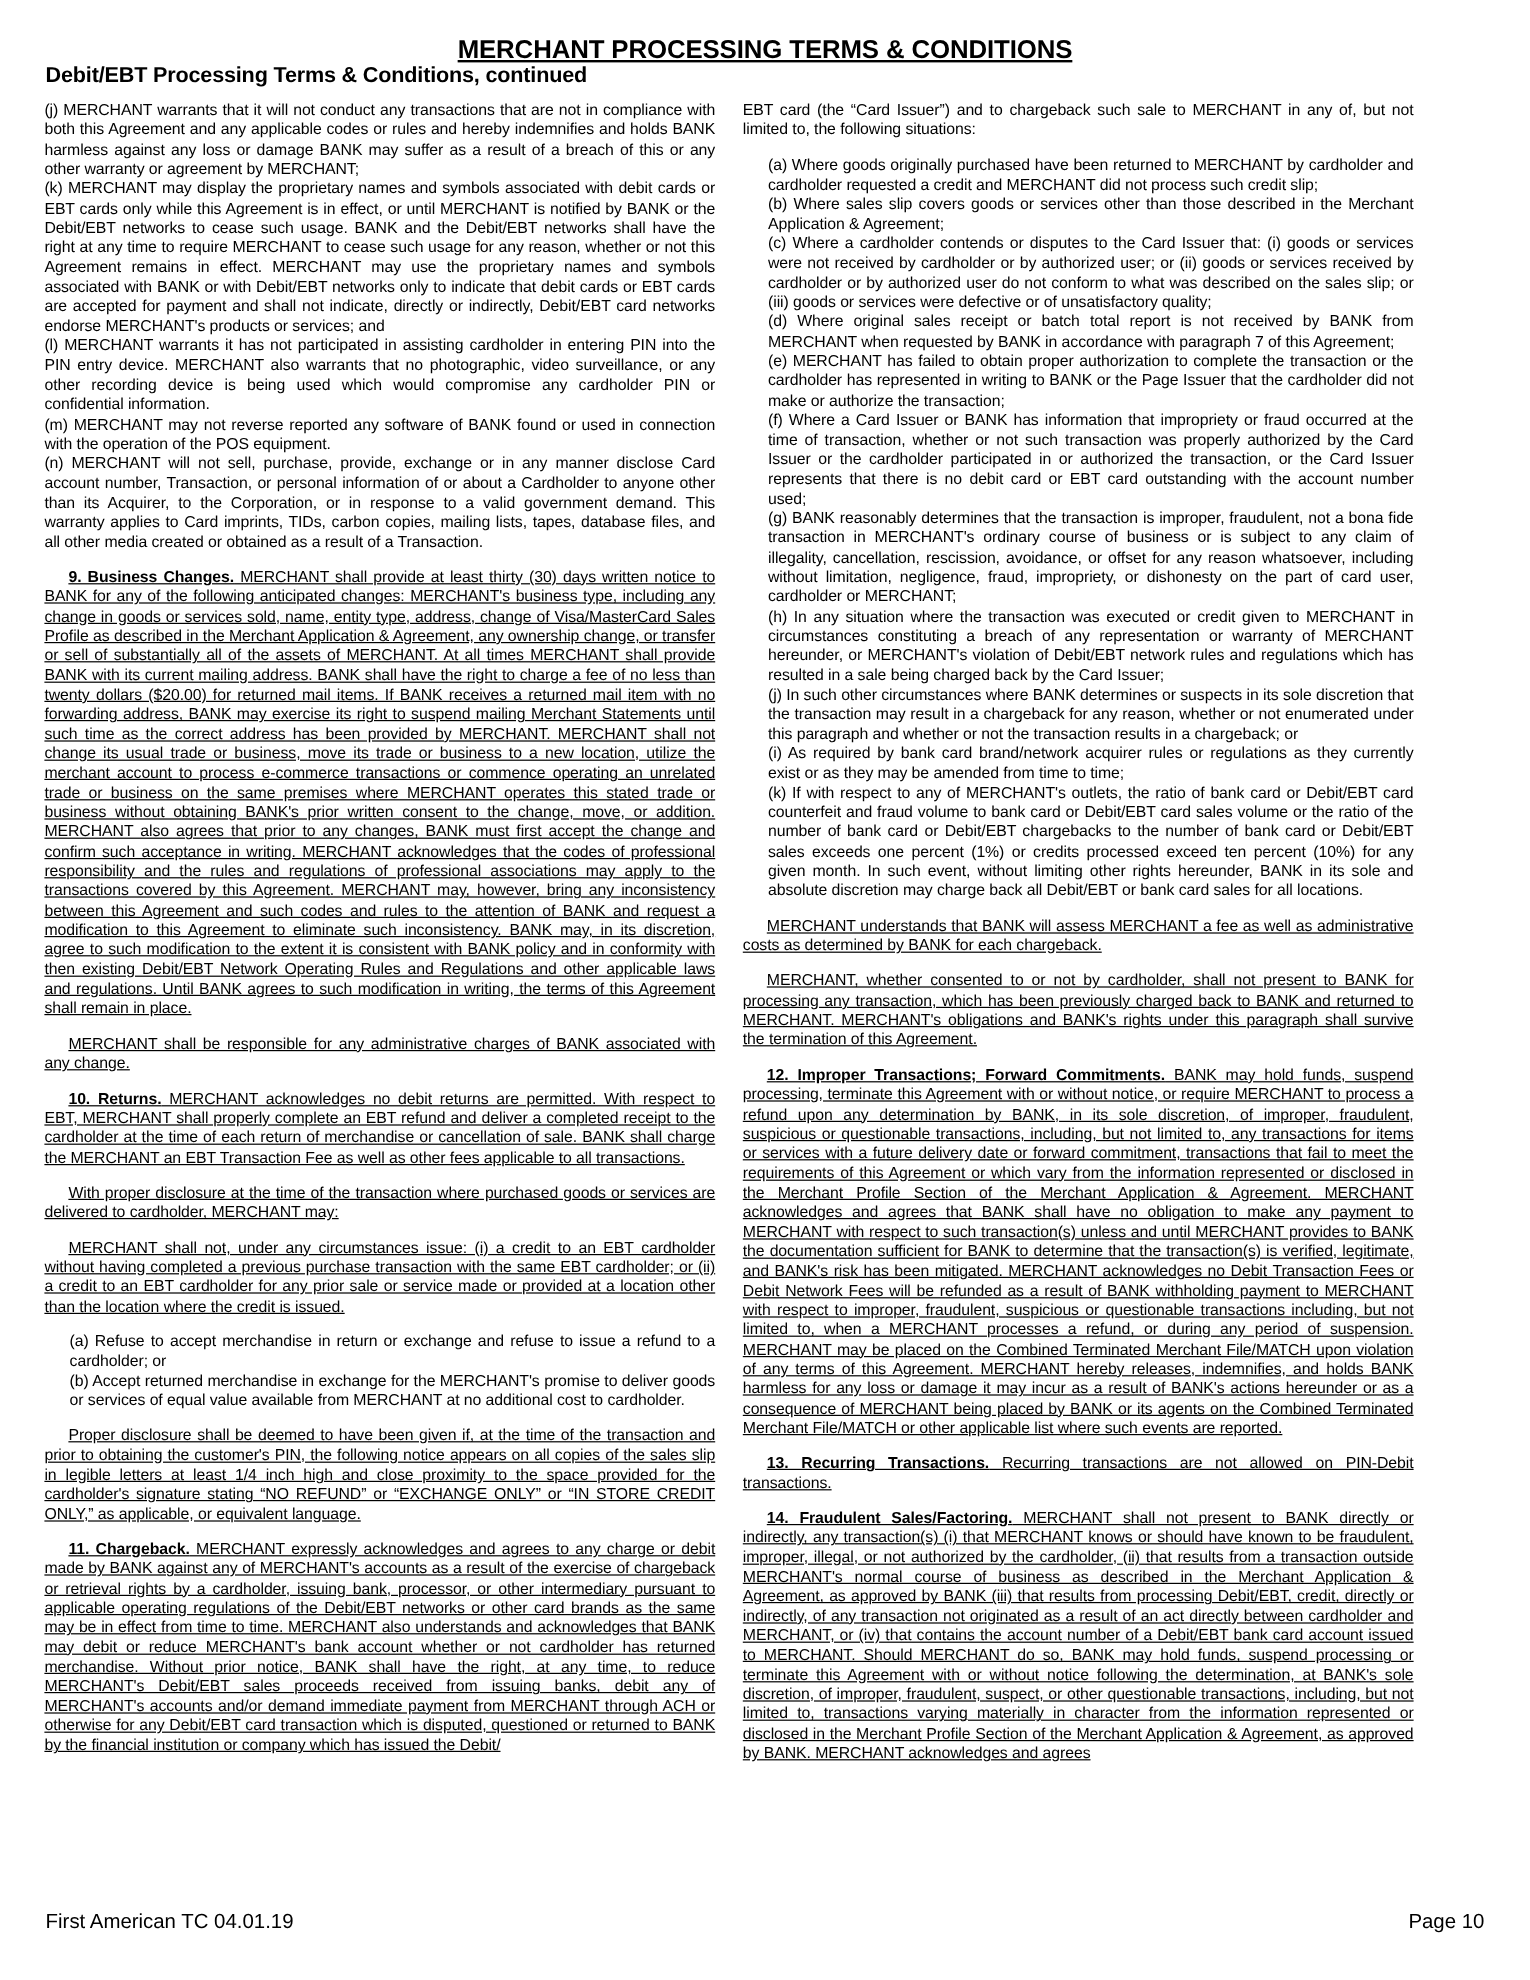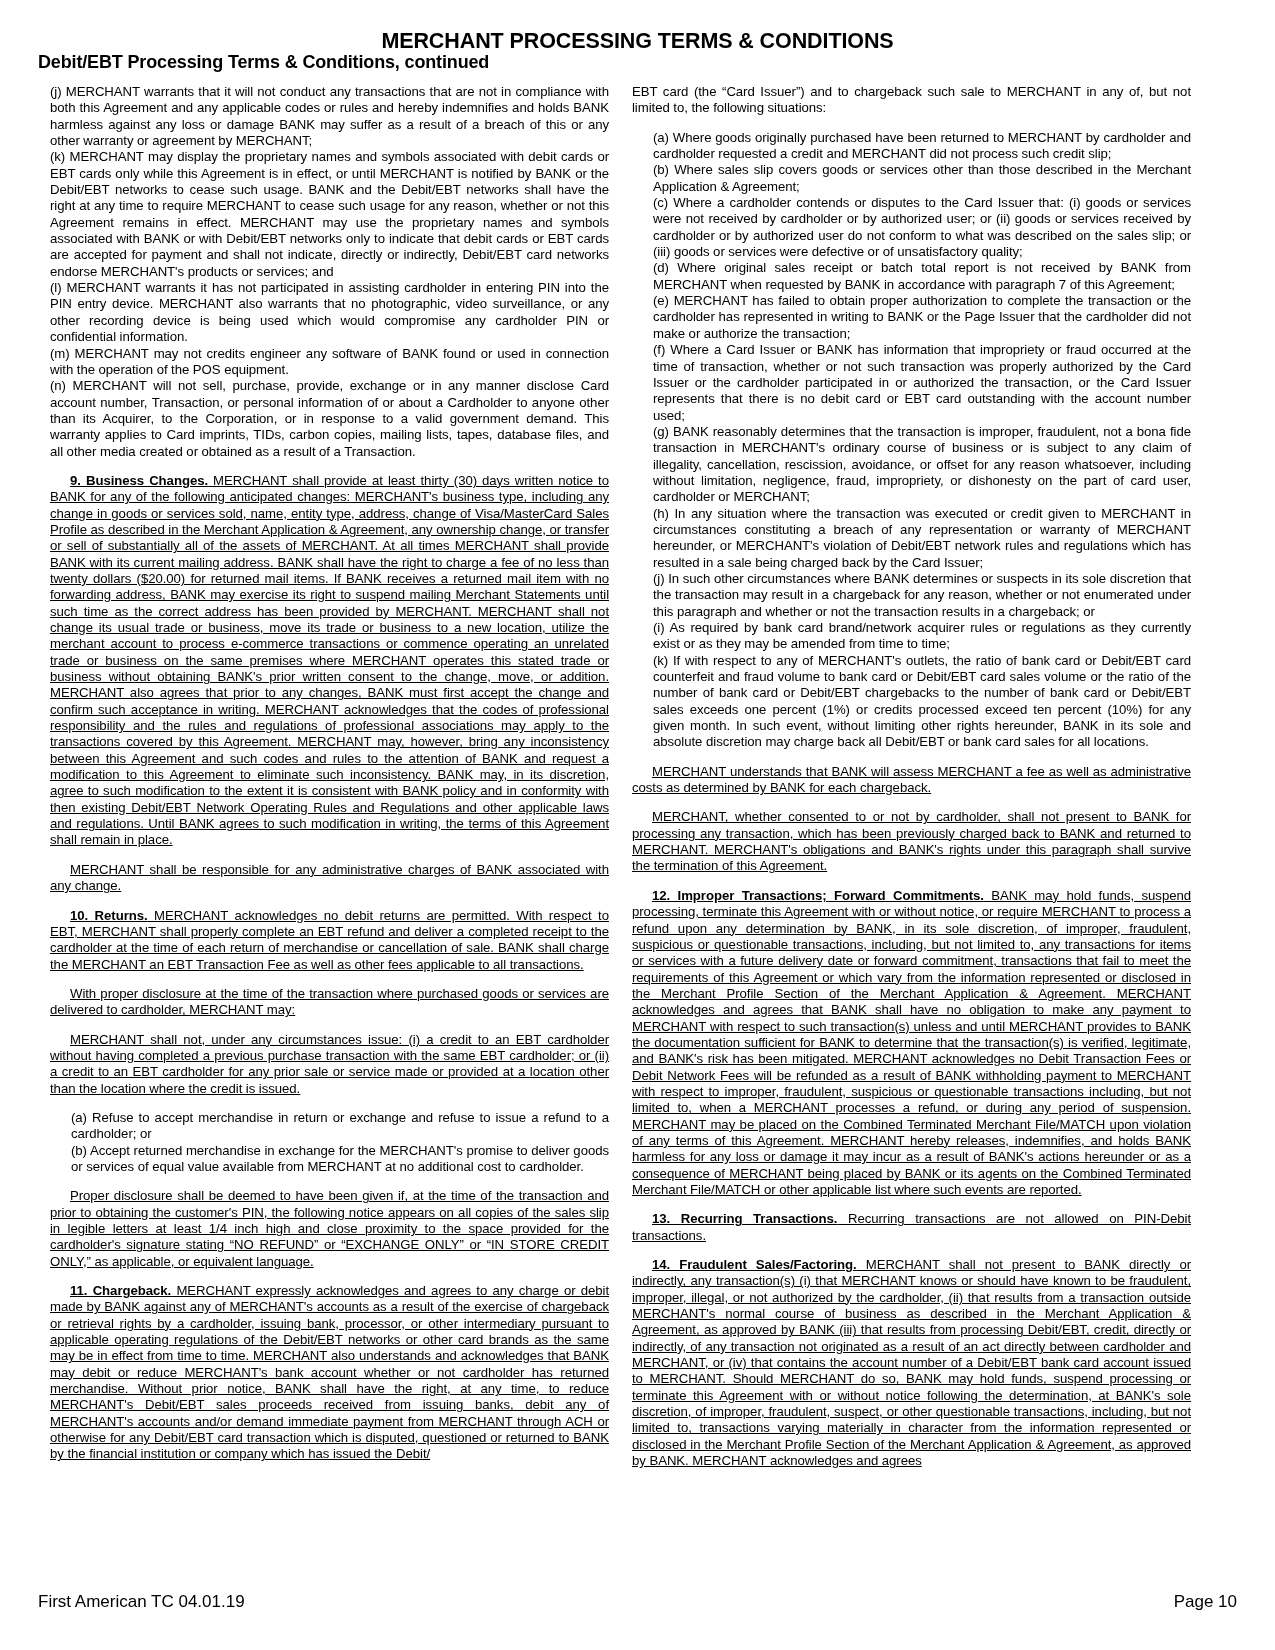--- a/index.html
+++ b/index.html
@@ -25,32 +25,33 @@
     margin: 0;
     padding-top: 30px;
   }
   .doc-title {
     text-align: center;
     font-size: 21.5px;
     font-weight: bold;
     letter-spacing: -0.1px;
     line-height: 1.1;
     margin: 0;
+    text-decoration: underline;
   }
   .doc-subtitle {
     position: absolute;
     left: 38px;
     top: 52px;
     font-size: 18px;
     font-weight: bold;
     letter-spacing: -0.15px;
   }
   .columns {
     position: absolute;
-    left: 50px;
+    left: 37px;
     top: 84px;
     width: 1200px;
     display: flex;
     gap: 23px;
     align-items: flex-start;
   }
   .col {
     width: 559px;
     flex: 0 0 559px;
   }
@@ -94,21 +95,21 @@
     <div class="doc-title">MERCHANT PROCESSING TERMS &amp; CONDITIONS</div>
     <div class="doc-subtitle">Debit/EBT Processing Terms &amp; Conditions, continued</div>
   </div>
 
   <div class="columns">
 
     <div class="col">
       <p>(j) MERCHANT warrants that it will not conduct any transactions that are not in compliance with both this Agreement and any applicable codes or rules and hereby indemnifies and holds BANK harmless against any loss or damage BANK may suffer as a result of a breach of this or any other warranty or agreement by MERCHANT;</p>
       <p>(k) MERCHANT may display the proprietary names and symbols associated with debit cards or EBT cards only while this Agreement is in effect, or until MERCHANT is notified by BANK or the Debit/EBT networks to cease such usage. BANK and the Debit/EBT networks shall have the right at any time to require MERCHANT to cease such usage for any reason, whether or not this Agreement remains in effect. MERCHANT may use the proprietary names and symbols associated with BANK or with Debit/EBT networks only to indicate that debit cards or EBT cards are accepted for payment and shall not indicate, directly or indirectly, Debit/EBT card networks endorse MERCHANT's products or services; and</p>
       <p>(l) MERCHANT warrants it has not participated in assisting cardholder in entering PIN into the PIN entry device. MERCHANT also warrants that no photographic, video surveillance, or any other recording device is being used which would compromise any cardholder PIN or confidential information.</p>
-      <p>(m) MERCHANT may not credits engineer any software of BANK found or used in connection with the operation of the POS equipment.</p>
+      <p>(m) MERCHANT may not reverse reported any software of BANK found or used in connection with the operation of the POS equipment.</p>
       <p>(n) MERCHANT will not sell, purchase, provide, exchange or in any manner disclose Card account number, Transaction, or personal information of or about a Cardholder to anyone other than its Acquirer, to the Corporation, or in response to a valid government demand. This warranty applies to Card imprints, TIDs, carbon copies, mailing lists, tapes, database files, and all other media created or obtained as a result of a Transaction.</p>
 
       <p class="gap indent"><span class="bold">9. Business Changes.</span><span> MERCHANT shall provide at least thirty (30) days written notice to BANK for any of the following anticipated changes: MERCHANT's business type, including any change in goods or services sold, name, entity type, address,  change of Visa/MasterCard Sales Profile as described in the Merchant Application &amp; Agreement, any ownership change, or transfer or sell of substantially all of the assets of MERCHANT. At all times MERCHANT shall provide BANK with its current mailing address. BANK shall have the right to charge a fee of no less than twenty dollars ($20.00) for returned mail items. If BANK receives a returned mail item with no forwarding address, BANK may exercise its right to suspend mailing Merchant Statements until such time as the correct address has been provided by MERCHANT. MERCHANT shall not change its usual trade or business, move its trade or business to a new location, utilize the merchant account to process e-commerce transactions or commence operating an unrelated trade or business on the same premises where MERCHANT operates this stated trade or business without obtaining BANK's prior written consent to the change, move, or addition. MERCHANT also agrees that prior to any changes, BANK must first accept the change and confirm such acceptance in writing. MERCHANT acknowledges that the codes of professional responsibility and the rules and regulations of professional associations may apply to the transactions covered by this Agreement. MERCHANT may, however, bring any inconsistency between this Agreement and such codes and rules to the attention of BANK and request a modification to this Agreement to eliminate such inconsistency. BANK may, in its discretion, agree to such modification to the extent it is consistent with BANK policy and in conformity with then existing Debit/EBT Network Operating Rules and Regulations and other applicable laws and regulations. Until BANK agrees to such modification in writing, the terms of this Agreement shall remain in place.</span></p>
 
       <p class="gap indent">MERCHANT shall be responsible for any administrative charges of BANK associated with any change.</p>
 
       <p class="gap indent"><span class="bold">10.  Returns.</span><span>  MERCHANT acknowledges no debit returns are permitted.  With respect to EBT, MERCHANT shall properly complete an EBT refund and deliver  a completed receipt to the cardholder at the time of each return of merchandise or cancellation of sale. BANK shall charge the MERCHANT an EBT Transaction Fee as well as other fees applicable to all transactions.</span></p>
 
       <p class="gap indent">With proper disclosure at the time of the transaction where purchased goods or services are delivered to cardholder, MERCHANT may:</p>
 

